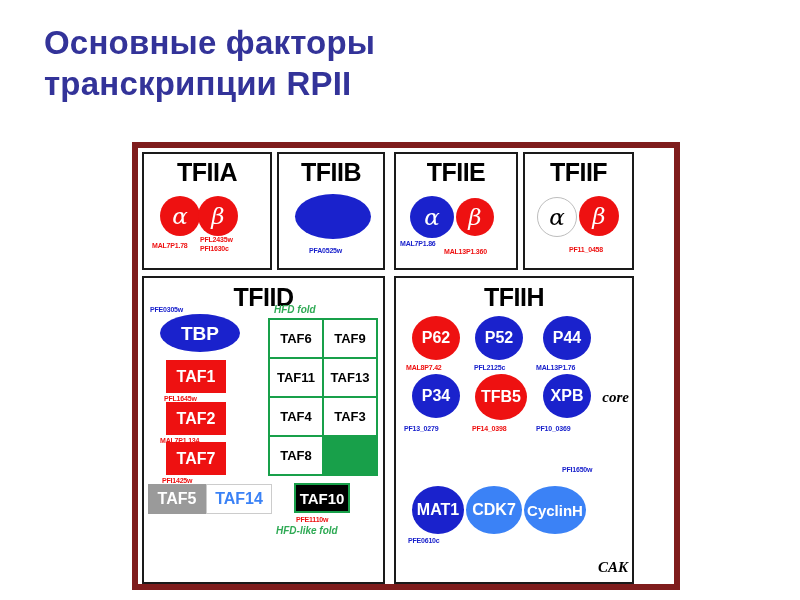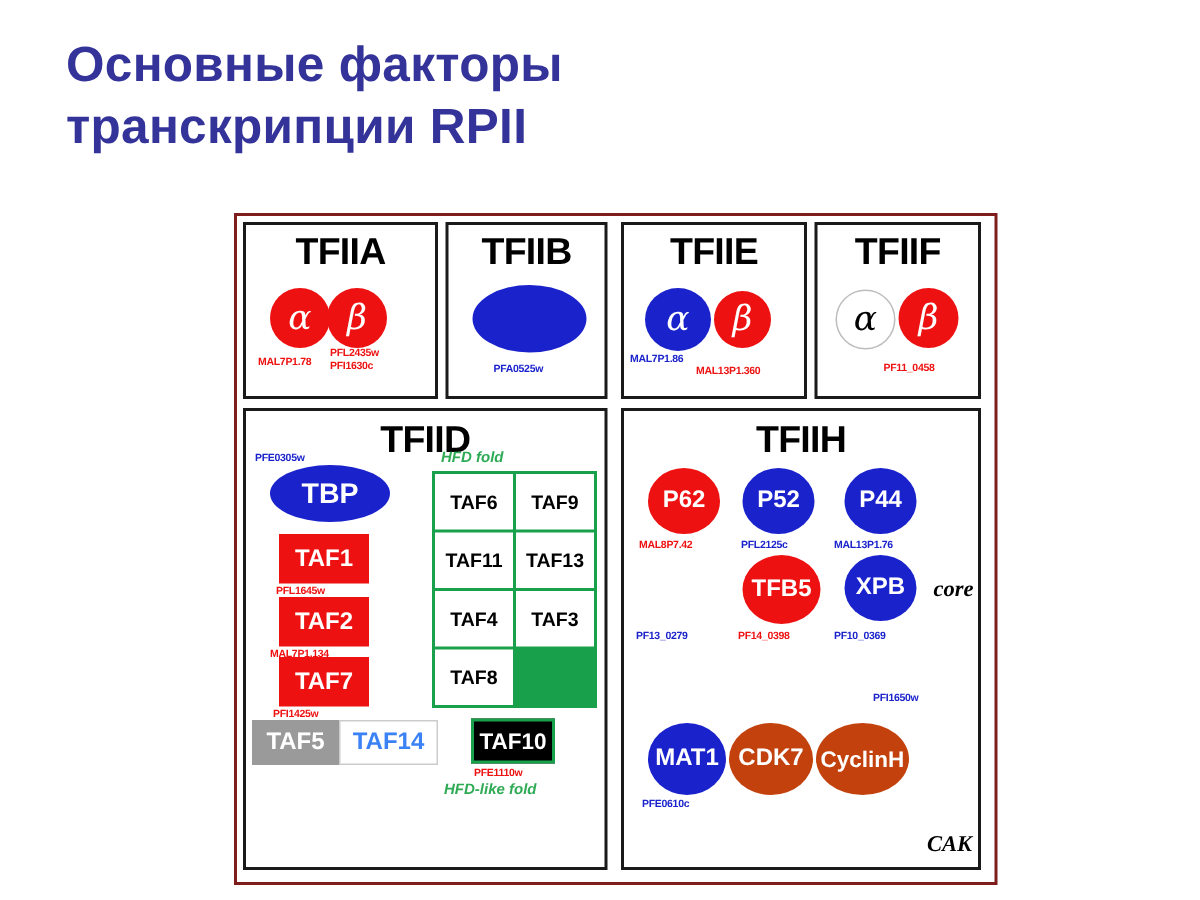--- a/index.html
+++ b/index.html
@@ -25,26 +25,26 @@
     font-weight: bold;
     font-size: 33px;
     line-height: 1.25;
     color: #333399;
     letter-spacing: 0.2px;
   }
 
   
   #figure {
     position: absolute;
-    left: 156px;
+    left: 132px;
     top: 142px;
-    width: 509px;
+    width: 548px;
     height: 448px;
     background: #ffffff;
-    border: 2px solid #7f1d1d;
+    border: 6px solid #7f1d1d;
     box-sizing: border-box;
   }
   #figure-inner {
     position: absolute;
     inset: 0;
     padding: 4px;
     box-sizing: border-box;
   }
 
   
@@ -93,21 +93,21 @@
     font-family: "Liberation Sans", sans-serif;
     font-weight: bold;
     text-align: center;
     line-height: 1;
   }
   .circle  { border-radius: 50%; }
   .ellipse { border-radius: 50%; }
 
   .fill-red   { background: #ee1111; color: #ffffff; }
   .fill-blue  { background: #1a22cc; color: #ffffff; }
-  .fill-grey  { background: #c2410c; color: #ffffff; text-align: center; }
+  .fill-grey  { background: #3b82f6; color: #ffffff; text-align: center; }
 
   .greek {
     font-family: "DejaVu Serif", serif;
     font-weight: normal;
     font-style: italic;
     font-size: 23px;
   }
   .outline-circle {
     border: 1px solid #bdbdbd;
     background: #ffffff;
@@ -337,20 +337,21 @@
     <div class="panel panel-big" id="panel-tfiih">
       <div class="panel-title">TFIIH</div>
 
       <div class="ellipse fill-red" id="p62">P62</div>
       <div class="ellipse fill-blue" id="p52">P52</div>
       <div class="ellipse fill-blue" id="p44">P44</div>
       <div class="gene gene-red" id="p62-g">MAL8P7.42</div>
       <div class="gene gene-blue" id="p52-g">PFL2125c</div>
       <div class="gene gene-blue" id="p44-g">MAL13P1.76</div>
 
+      <div class="ellipse fill-blue" id="p34">P34</div>
       <div class="ellipse fill-red" id="tfb5">TFB5</div>
       <div class="ellipse fill-blue" id="xpb">XPB</div>
       <div class="gene gene-blue" id="p34-g">PF13_0279</div>
       <div class="gene gene-red" id="tfb5-g">PF14_0398</div>
       <div class="gene gene-blue" id="xpb-g">PF10_0369</div>
 
       <div class="gene gene-blue" id="xpd-g">PFI1650w</div>
 
       <div class="ellipse fill-blue" id="mat1">MAT1</div>
       <div class="ellipse fill-grey" id="cdk7">CDK7</div>

